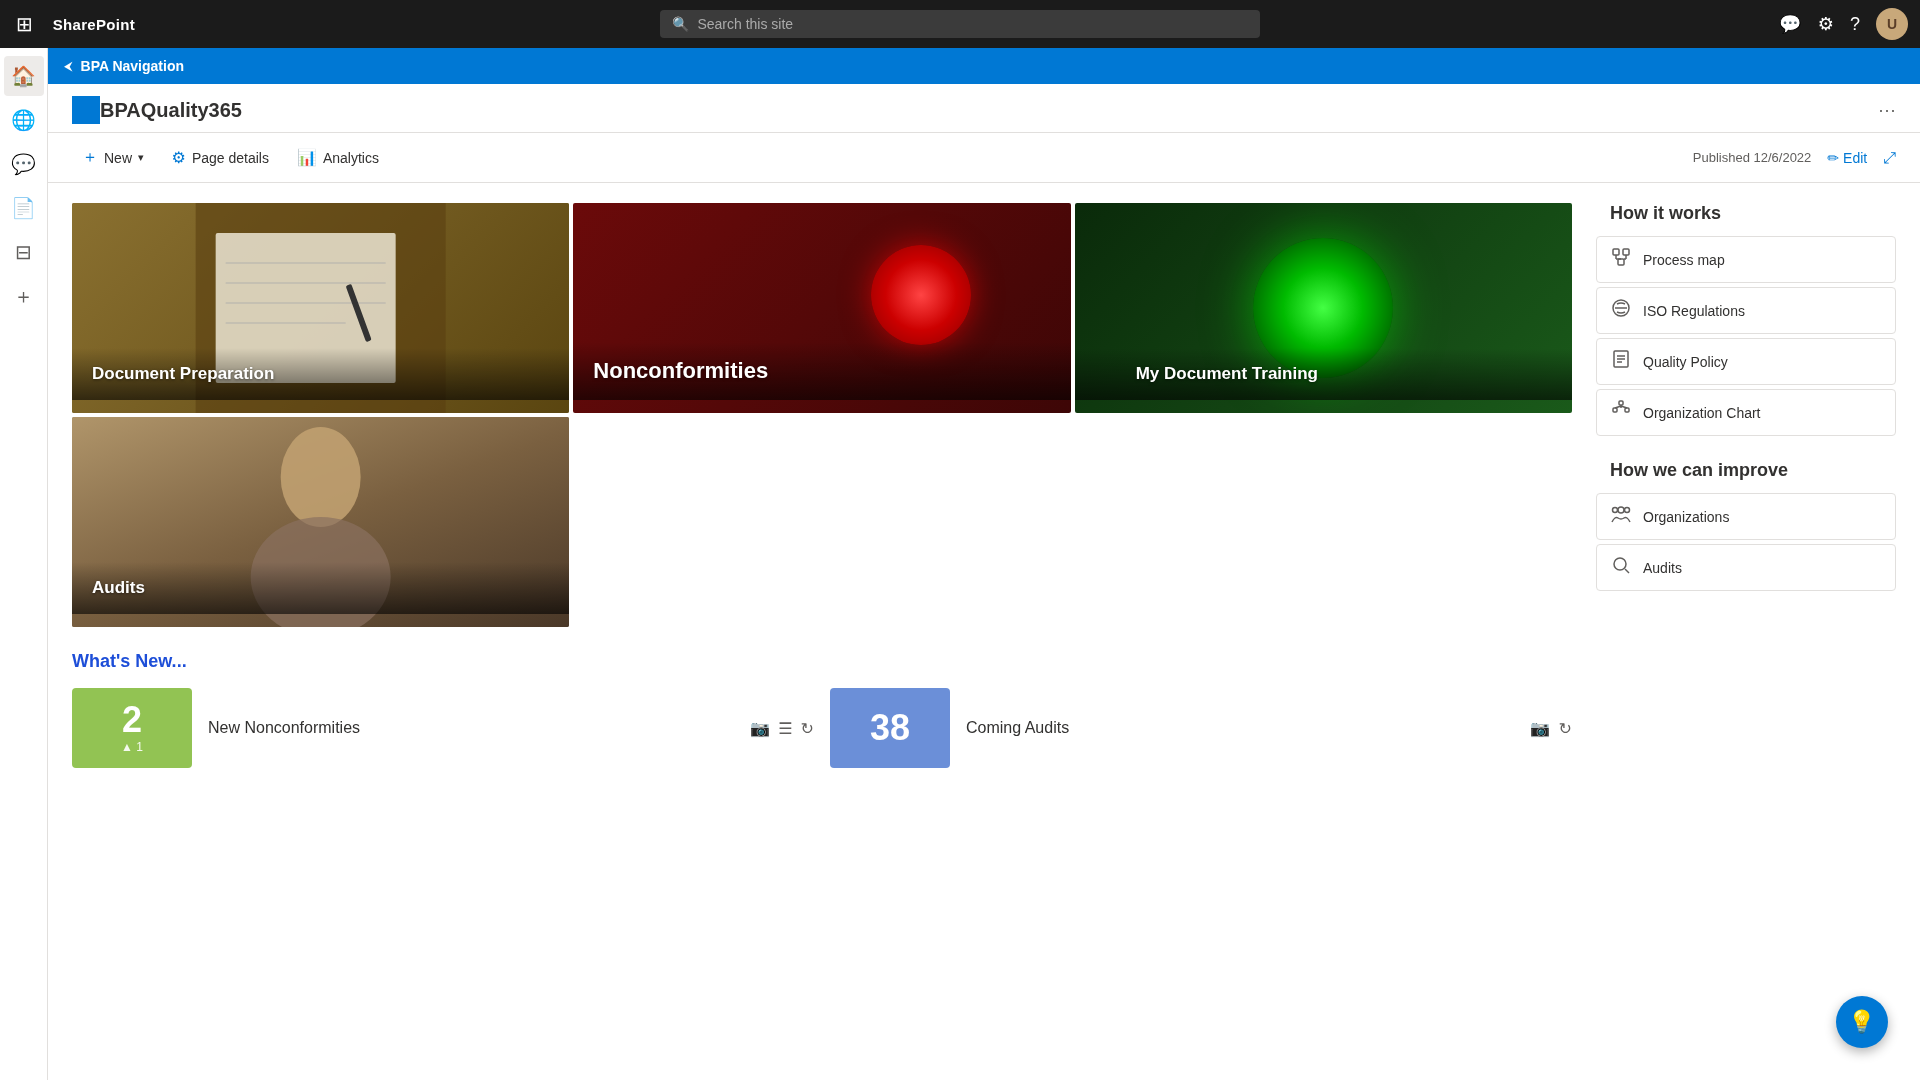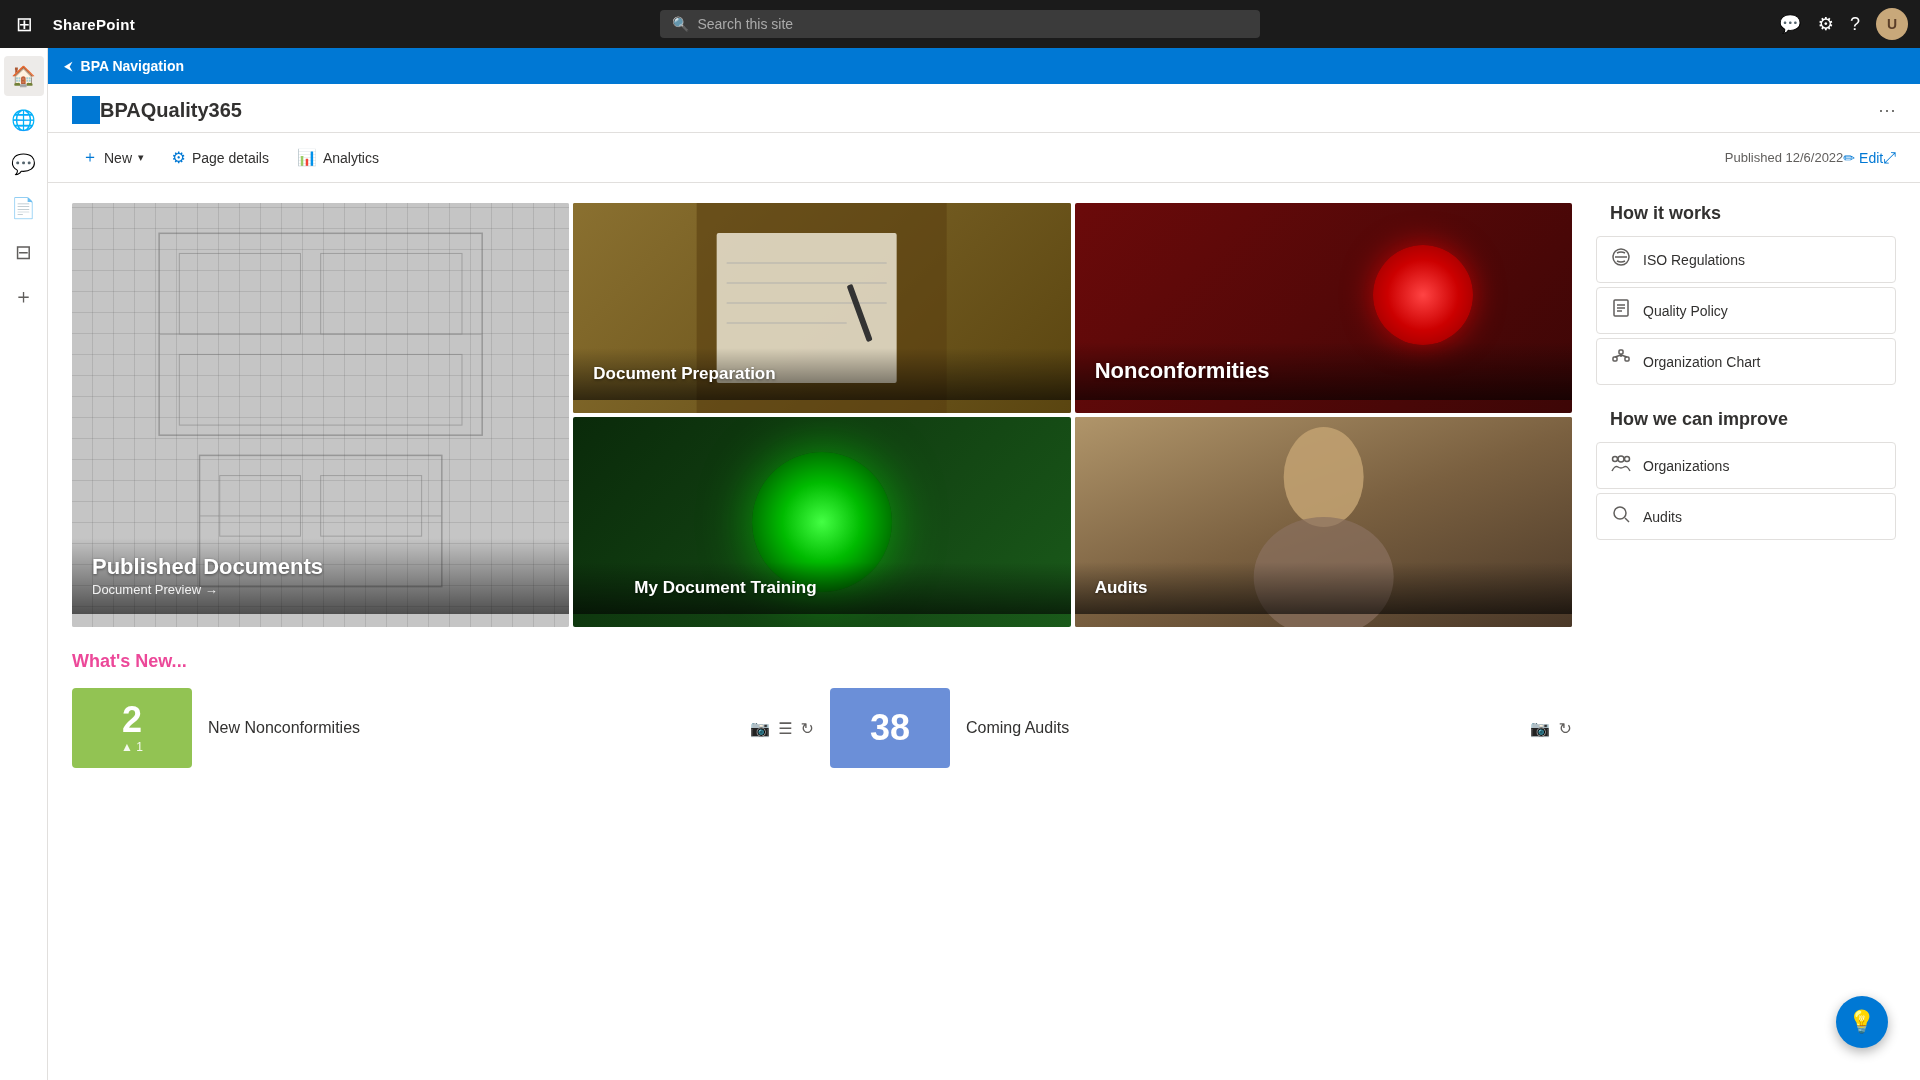--- a/index.html
+++ b/index.html
@@ -178,21 +178,21 @@
       background: transparent;
       border: none;
     }
     .action-btn-icon { font-size: 16px; color: #0078d4; }
     .published-info {
       margin-left: auto;
       font-size: 13px;
       color: #605e5c;
       display: flex;
       align-items: center;
-      gap: 0;
+      gap: 16px;
     }
     .edit-btn {
       display: flex;
       align-items: center;
       gap: 4px;
       color: #0078d4;
       font-size: 14px;
       cursor: pointer;
     }
     .expand-btn {
@@ -331,21 +331,21 @@
     .person-silhouette {
       position: absolute;
       top: 0; left: 0; right: 0; bottom: 0;
       background: linear-gradient(160deg, #b0956a 0%, #7a6040 50%, #4a3828 100%);
     }
 
     
     .whats-new-title {
       font-size: 18px;
       font-weight: 600;
-      color: #ec4899;
+      color: #1d4ed8;
       margin-bottom: 16px;
     }
     .stats-row {
       display: flex;
       gap: 16px;
       align-items: stretch;
     }
     .stat-card {
       display: flex;
       align-items: center;
@@ -504,41 +504,20 @@
       </span>
       <span class="expand-btn">⤢</span>
     </div>
   </div>
 
   <div class="content-layout">
 
     <div class="tiles-section">
       <div class="hero-grid">
 
-        <div class="tile tile-large tile-blueprint">
-          <div class="blueprint-inner">
-            <div class="blueprint-lines"></div>
-
-            <svg width="100%" height="100%" viewBox="0 0 400 420" style="position:absolute;top:0;left:0;opacity:0.4;">
-              <rect x="40" y="30" width="320" height="200" fill="none" stroke="#555" stroke-width="1.5"></rect>
-              <rect x="60" y="50" width="120" height="80" fill="none" stroke="#666" stroke-width="1"></rect>
-              <rect x="200" y="50" width="140" height="80" fill="none" stroke="#666" stroke-width="1"></rect>
-              <rect x="60" y="150" width="280" height="70" fill="none" stroke="#666" stroke-width="1"></rect>
-              <line x1="40" y1="130" x2="360" y2="130" stroke="#555" stroke-width="0.8"></line>
-              <rect x="80" y="250" width="240" height="130" fill="none" stroke="#555" stroke-width="1.5"></rect>
-              <rect x="100" y="270" width="80" height="60" fill="none" stroke="#666" stroke-width="1"></rect>
-              <rect x="200" y="270" width="100" height="60" fill="none" stroke="#666" stroke-width="1"></rect>
-              <line x1="80" y1="310" x2="320" y2="310" stroke="#555" stroke-width="0.8"></line>
-            </svg>
-          </div>
-          <div class="tile-content">
-            <div class="tile-title">Published Documents</div>
-            <a class="tile-link">Document Preview →</a>
-          </div>
-        </div>
 
         <div class="tile">
           <div class="tile-doc-prep-bg">
             <div class="hand-writing">
 
               <svg width="100%" height="100%" viewBox="0 0 250 210" style="position:absolute;">
                 <rect width="250" height="210" fill="#5a4010" opacity="0.6"></rect>
                 <rect x="20" y="30" width="180" height="150" rx="2" fill="#f5f0e0" opacity="0.8"></rect>
                 <line x1="30" y1="60" x2="190" y2="60" stroke="#aaa" stroke-width="0.8"></line>
                 <line x1="30" y1="80" x2="190" y2="80" stroke="#aaa" stroke-width="0.8"></line>
@@ -619,20 +598,34 @@
         </div>
       </div>
     </div>
 
     <div class="right-panel">
 
       <div>
         <div class="panel-section-title">How it works</div>
         <div class="panel-links">
 
+          <div class="panel-link-item">
+            <span class="panel-link-icon">
+              <svg width="20" height="20" viewBox="0 0 20 20" fill="none" stroke="#605e5c" stroke-width="1.5">
+                <rect x="2" y="2" width="6" height="6" rx="1"></rect>
+                <rect x="12" y="2" width="6" height="6" rx="1"></rect>
+                <rect x="7" y="12" width="6" height="6" rx="1"></rect>
+                <line x1="5" y1="8" x2="5" y2="12" stroke="#605e5c"></line>
+                <line x1="5" y1="12" x2="10" y2="12"></line>
+                <line x1="15" y1="8" x2="15" y2="12"></line>
+                <line x1="15" y1="12" x2="13" y2="12"></line>
+              </svg>
+            </span>
+            <span>Process map</span>
+          </div>
 
           <div class="panel-link-item">
             <span class="panel-link-icon">
               <svg width="20" height="20" viewBox="0 0 20 20" fill="none" stroke="#605e5c" stroke-width="1.5">
                 <circle cx="10" cy="10" r="8"></circle>
                 <line x1="4" y1="10" x2="16" y2="10"></line>
                 <path d="M6 6 Q10 4 14 6" fill="none"></path>
                 <path d="M6 14 Q10 16 14 14" fill="none"></path>
               </svg>
             </span>

